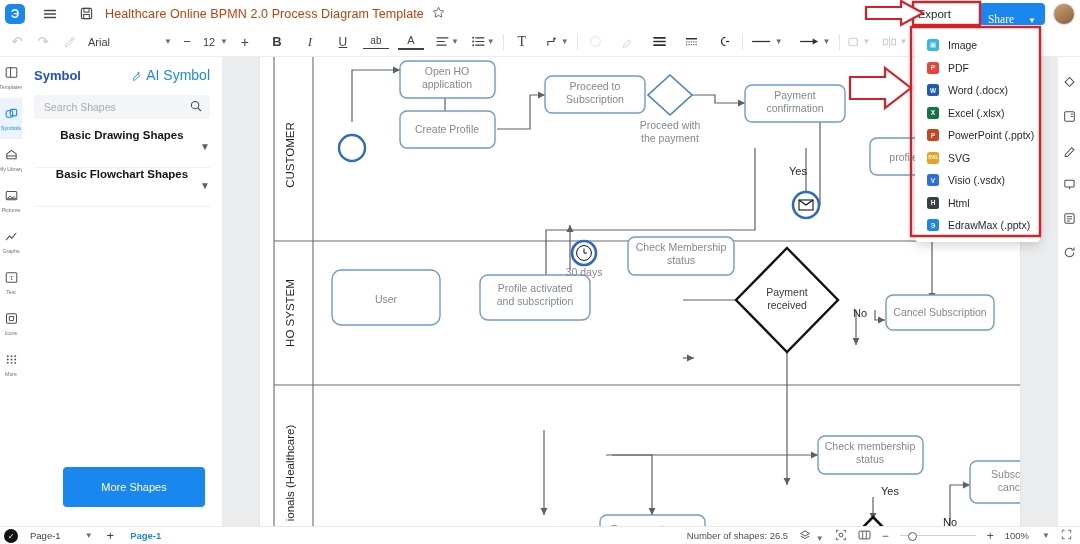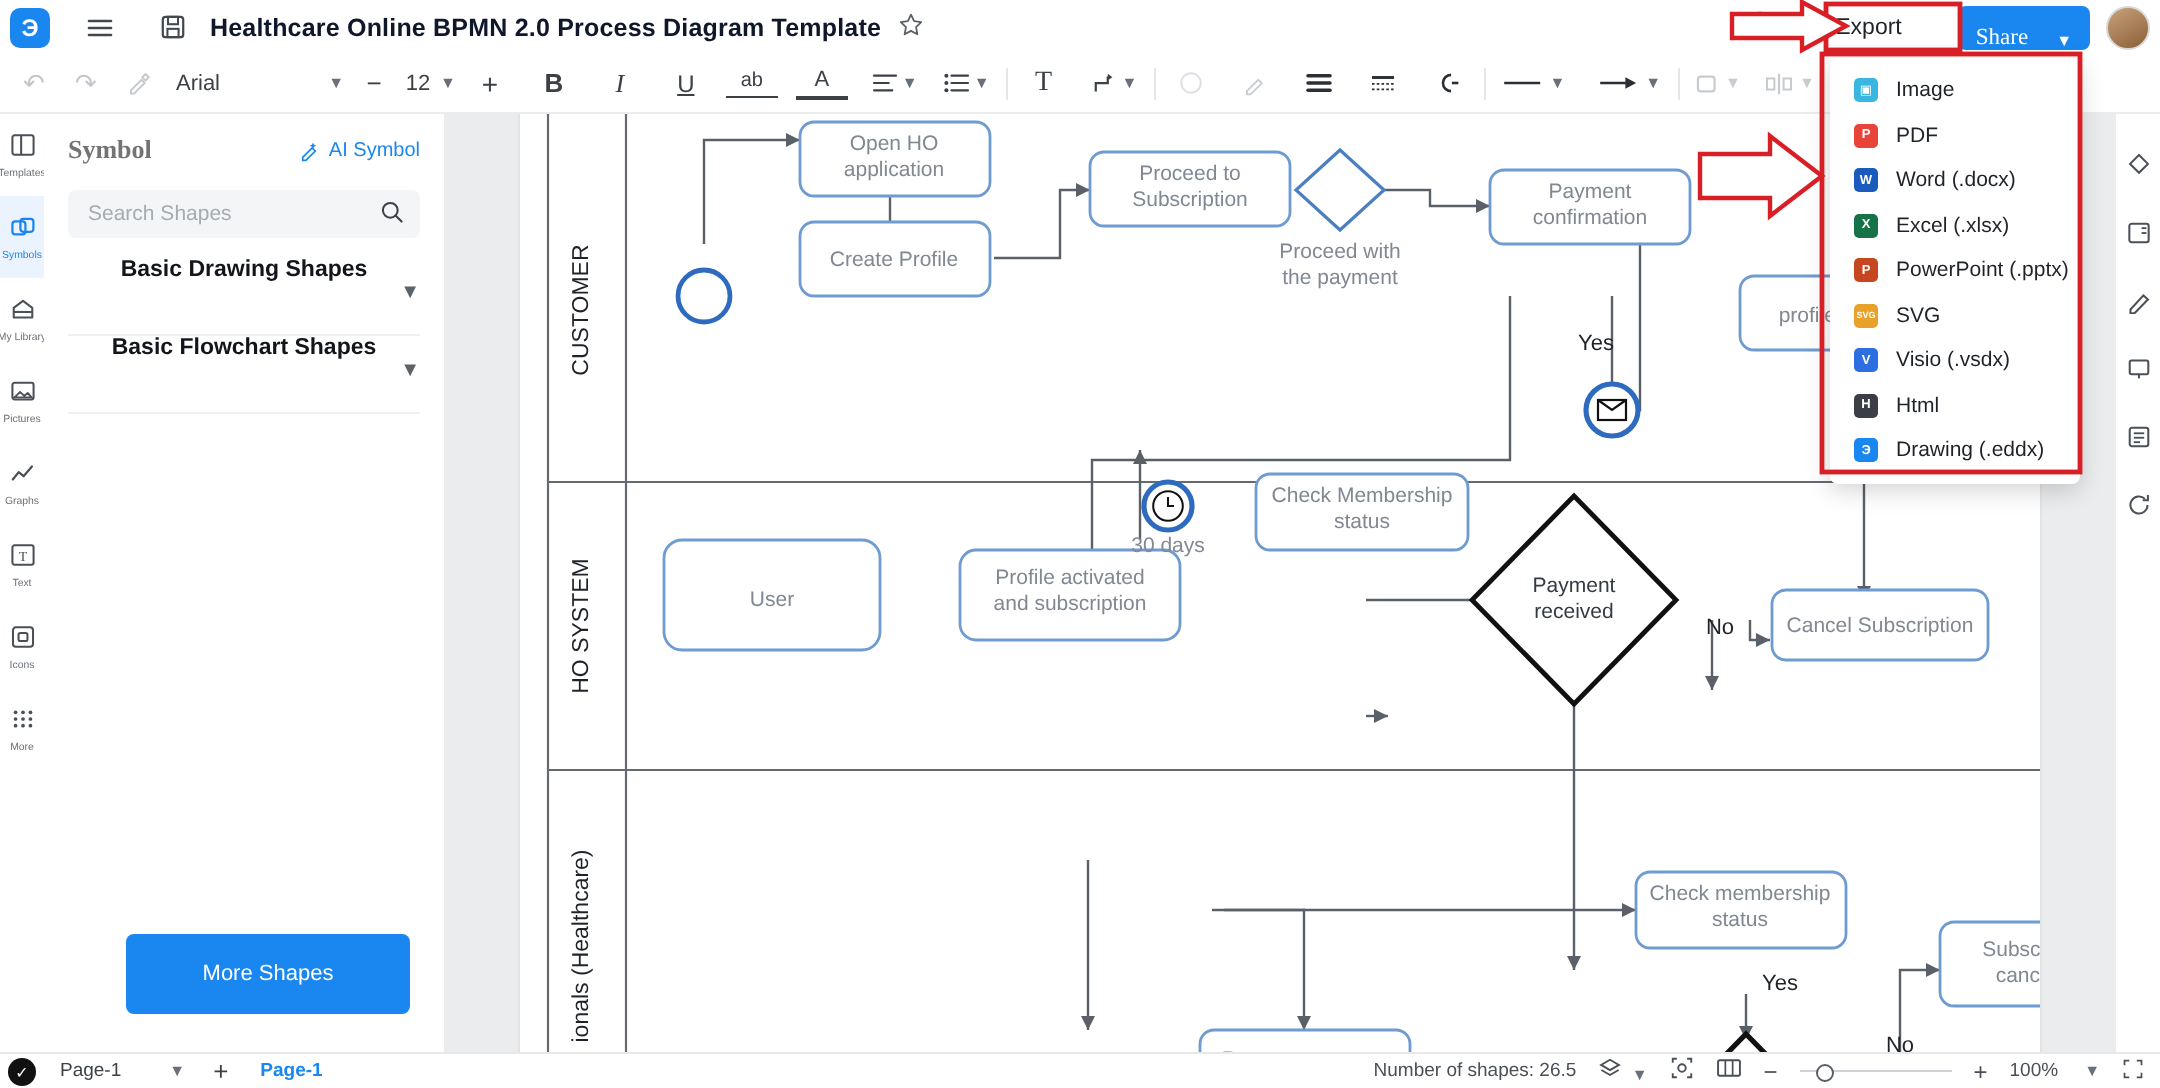--- a/index.html
+++ b/index.html
@@ -6,21 +6,21 @@
   body{width:1080px;height:544px;overflow:hidden;background:#fff;
        font-family:"Liberation Sans","DejaVu Sans",sans-serif;font-size:12px;color:#1f2329;}
   .app{position:relative;width:1080px;height:544px;}
 
   
   .titlebar{position:absolute;left:0;top:0;width:1080px;height:27px;background:#fff;
             border-bottom:1px solid #ececec;display:flex;align-items:center;}
   .logo{width:20px;height:20px;margin-left:5px;border-radius:5px;background:#1a87f0;
         color:#fff;display:flex;align-items:center;justify-content:center;font-size:12px;font-weight:700;}
   .tb-icon{width:26px;height:24px;display:flex;align-items:center;justify-content:center;color:#43484f;}
-  .doc-title{margin-left:6px;font-size:12.5px;font-weight:700;color:#0f172a;letter-spacing:.1px;}
+  .doc-title{margin-left:6px;font-size:12.5px;font-weight:400;color:#c2410c;letter-spacing:.1px;}
   .star{margin-left:8px;color:#5a6069;font-size:13px;}
   .spacer{flex:1 1 auto;}
   .help-icon{color:#43484f;margin-right:4px;}
   .export-btn{display:flex;align-items:center;gap:5px;height:21px;padding:0 10px;
               border-radius:4px;color:#1f2329;font-size:11.5px;}
   .share-btn{display:flex;align-items:flex-end;gap:12px;height:22px;padding:0 9px;margin-left:18px;
              border-radius:4px;background:#1a87f0;color:#fff;font-size:11.5px;font-family:Liberation Serif, serif;}
   .avatar{width:20px;height:20px;border-radius:50%;margin:0 5px 0 8px;
           background:linear-gradient(150deg,#c8a27a,#8a5f38);border:1px solid #d8d8d8;}
 
@@ -45,22 +45,22 @@
              justify-content:center;color:#4a5058;}
   .rail-item .ri-ic{font-size:12px;line-height:13px;}
   .rail-item .ri-lb{font-size:5.2px;margin-top:2px;color:#6c7279;white-space:nowrap;}
   .rail-item.active .ri-ic,.rail-item.active .ri-lb{color:#1a87f0;}
   .rail-item.active{background:#eaf3fe;}
 
   
   .panel{position:absolute;left:22px;top:57px;width:200px;height:487px;background:#fff;
          border-right:1px solid #ededed;}
   .panel-head{display:flex;align-items:center;padding:10px 12px 6px 12px;}
-  .panel-title{font-size:13px;font-weight:700;color:#737373;font-family:Liberation Serif, serif;}
-  .ai-symbol{margin-left:auto;display:flex;align-items:center;gap:4px;color:#1a87f0;font-size:10px;}
+  .panel-title{font-size:13px;font-weight:700;color:#1d4ed8;}
+  .ai-symbol{margin-left:auto;display:flex;align-items:center;gap:4px;color:#1a87f0;font-size:14px;}
   .search{margin:6px 12px 0 12px;height:24px;background:#f4f5f7;border-radius:4px;
           display:flex;align-items:center;padding:0 8px;}
   .search input{border:0;background:transparent;outline:none;flex:1 1 auto;font-size:10.5px;color:#3c4148;
                 font-family:inherit;}
   .search input::placeholder{color:#a6abb2;}
   .grp{margin:0 12px;height:38px;display:flex;align-items:center;border-bottom:1px solid #f0f0f0;flex-direction:column;}
   .grp-lb{font-size:11.5px;font-weight:700;color:#12161c;}
   .grp-ch{margin-left:auto;color:#5c626a;font-size:10px;}
   .more-shapes{position:absolute;left:41px;bottom:37px;width:142px;height:40px;border-radius:4px;
                background:#1a87f0;color:#fff;font-size:11px;display:flex;align-items:center;justify-content:center;}
@@ -644,21 +644,21 @@
     <div class="ex-item">
       <span class="ex-ic" style="background:#2d6fe0">V</span>
       <span>Visio (.vsdx)</span>
     </div>
     <div class="ex-item">
       <span class="ex-ic" style="background:#3a3f45">H</span>
       <span>Html</span>
     </div>
     <div class="ex-item">
       <span class="ex-ic" style="background:#1a87f0">Э</span>
-      <span>Drawing (.eddx)</span>
+      <span>EdrawMax (.pptx)</span>
     </div>
   </div>
 
   <svg class="anno" style="left:0;top:0;width:1080px;height:544px;">
     <rect x="913" y="2" width="67" height="23" fill="none" stroke="#d81f26" stroke-width="2.4"></rect>
     <path d="M866 7 L901 7 L901 1 L923 13 L901 25 L901 19 L866 19 z" fill="#fff" stroke="#d81f26" stroke-width="2.2"></path>
     <rect x="911" y="27" width="129" height="209" fill="none" stroke="#d81f26" stroke-width="2.4"></rect>
     <path d="M850 77 L885 77 L885 68 L911 88 L885 108 L885 99 L850 99 z" fill="#fff" stroke="#d81f26" stroke-width="2.2"></path>
   </svg>
 

